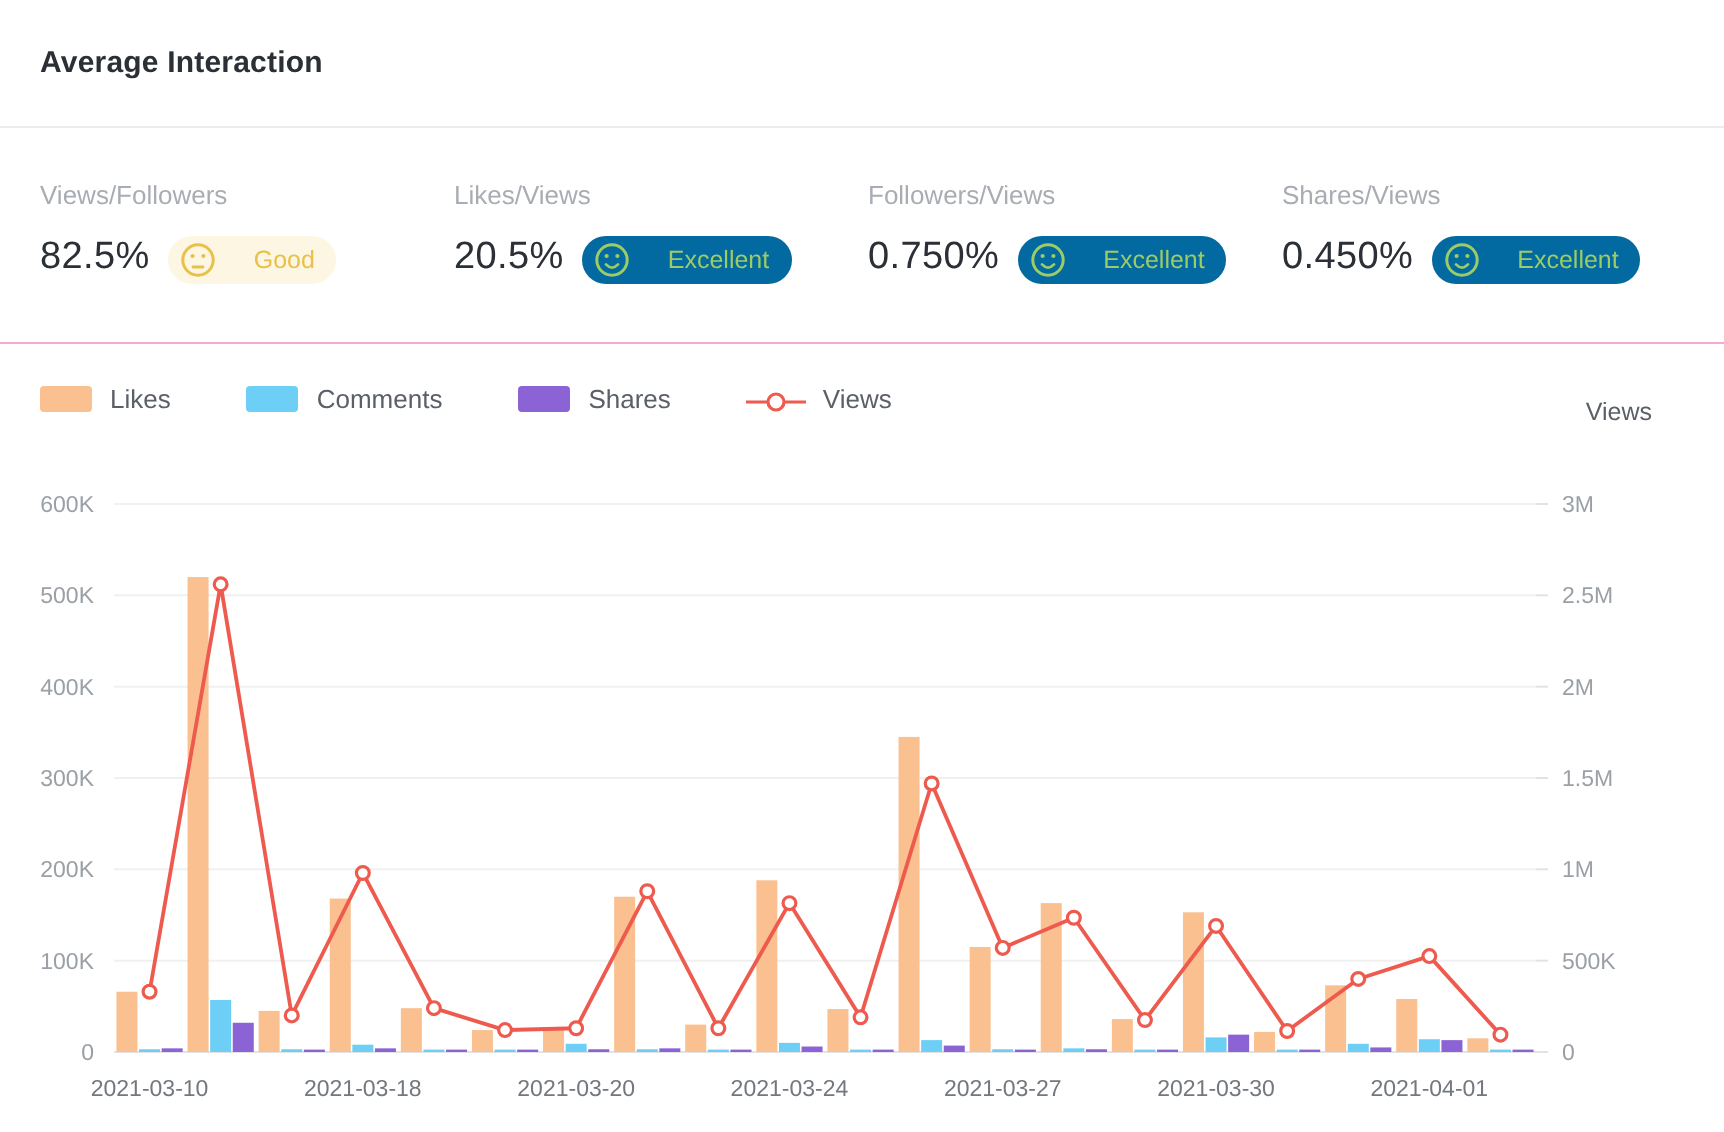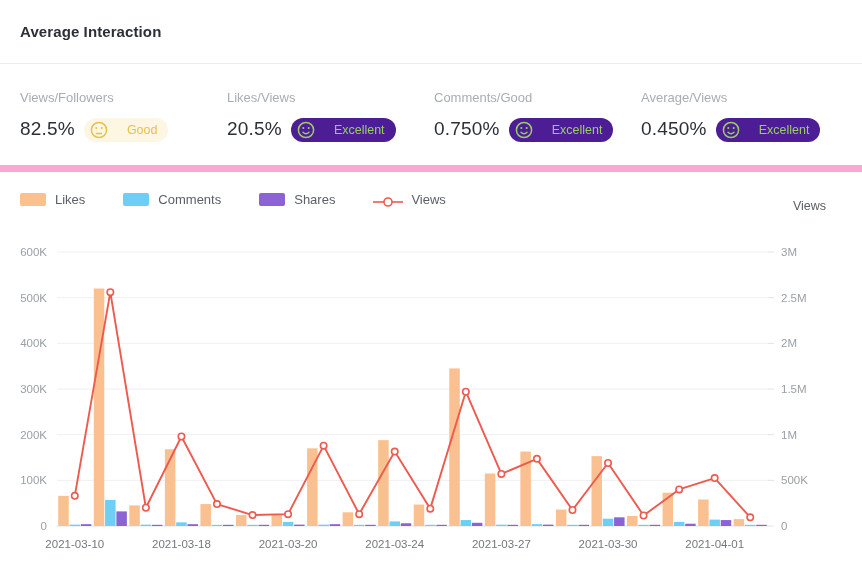--- a/index.html
+++ b/index.html
@@ -19,33 +19,33 @@
     padding:0 20px;
     border-bottom:1px solid #ececec;
   }
   .card-title{font-size:15px;font-weight:bold;color:#2b2f36;letter-spacing:.1px;}
 
   
   .metrics{
     height:108px;box-sizing:border-box;
     display:flex;align-items:flex-start;
     padding:26px 20px 0 20px;
-    border-bottom:7px solid #f9a8d4;
+    border-bottom:1px solid #f9a8d4;
   }
   .metric{width:207px;flex:0 0 auto;}
   .metric-label{font-size:13px;color:#a8adb4;margin-bottom:13px;white-space:nowrap;}
   .metric-row{display:flex;align-items:flex-start;gap:9px;}
   .metric-value{font-size:19px;color:#2b2f36;letter-spacing:.2px;white-space:nowrap;}
   .badge{
     display:inline-flex;align-items:center;gap:19px;
     height:24px;padding:0 11px 0 6px;border-radius:12px;
     font-size:12.5px;white-space:nowrap;
   }
   .badge.good{background:#fdf6e3;color:#e8c04a;}
-  .badge.excellent{background:#4c1d95;color:#9ccc65;}
+  .badge.excellent{background:#0369a1;color:#9ccc65;}
   .face{display:block;}
 
   
   .legend{
     position:absolute;left:20px;top:192px;
     display:flex;align-items:center;
   }
   .legend-item{display:flex;align-items:center;margin-right:38px;}
   .legend-swatch{width:26px;height:13px;border-radius:2px;margin-right:9px;}
   .legend-text{font-size:13px;color:#5b6068;}
@@ -100,38 +100,38 @@
                 <circle cx="6.3" cy="7" r="1.05" fill="#9ccc65"></circle>
                 <circle cx="11.7" cy="7" r="1.05" fill="#9ccc65"></circle>
                 <path d="M6 11.2 Q9 14.4 12 11.2" fill="none" stroke="#9ccc65" stroke-width="1.4" stroke-linecap="round"></path>
               </svg>
             </span>
             <span>Excellent</span>
           </div>
         </div>
       </div>
       <div class="metric">
-        <div class="metric-label">Comments/Good</div>
+        <div class="metric-label">Followers/Views</div>
         <div class="metric-row">
           <div class="metric-value">0.750%</div>
           <div class="badge excellent">
             <span>
               <svg class="face" width="18" height="18" viewBox="0 0 18 18">
                 <circle cx="9" cy="9" r="7.6" fill="none" stroke="#9ccc65" stroke-width="1.5"></circle>
                 <circle cx="6.3" cy="7" r="1.05" fill="#9ccc65"></circle>
                 <circle cx="11.7" cy="7" r="1.05" fill="#9ccc65"></circle>
                 <path d="M6 11.2 Q9 14.4 12 11.2" fill="none" stroke="#9ccc65" stroke-width="1.4" stroke-linecap="round"></path>
               </svg>
             </span>
             <span>Excellent</span>
           </div>
         </div>
       </div>
       <div class="metric">
-        <div class="metric-label">Average/Views</div>
+        <div class="metric-label">Shares/Views</div>
         <div class="metric-row">
           <div class="metric-value">0.450%</div>
           <div class="badge excellent">
             <span>
               <svg class="face" width="18" height="18" viewBox="0 0 18 18">
                 <circle cx="9" cy="9" r="7.6" fill="none" stroke="#9ccc65" stroke-width="1.5"></circle>
                 <circle cx="6.3" cy="7" r="1.05" fill="#9ccc65"></circle>
                 <circle cx="11.7" cy="7" r="1.05" fill="#9ccc65"></circle>
                 <path d="M6 11.2 Q9 14.4 12 11.2" fill="none" stroke="#9ccc65" stroke-width="1.4" stroke-linecap="round"></path>
               </svg>

